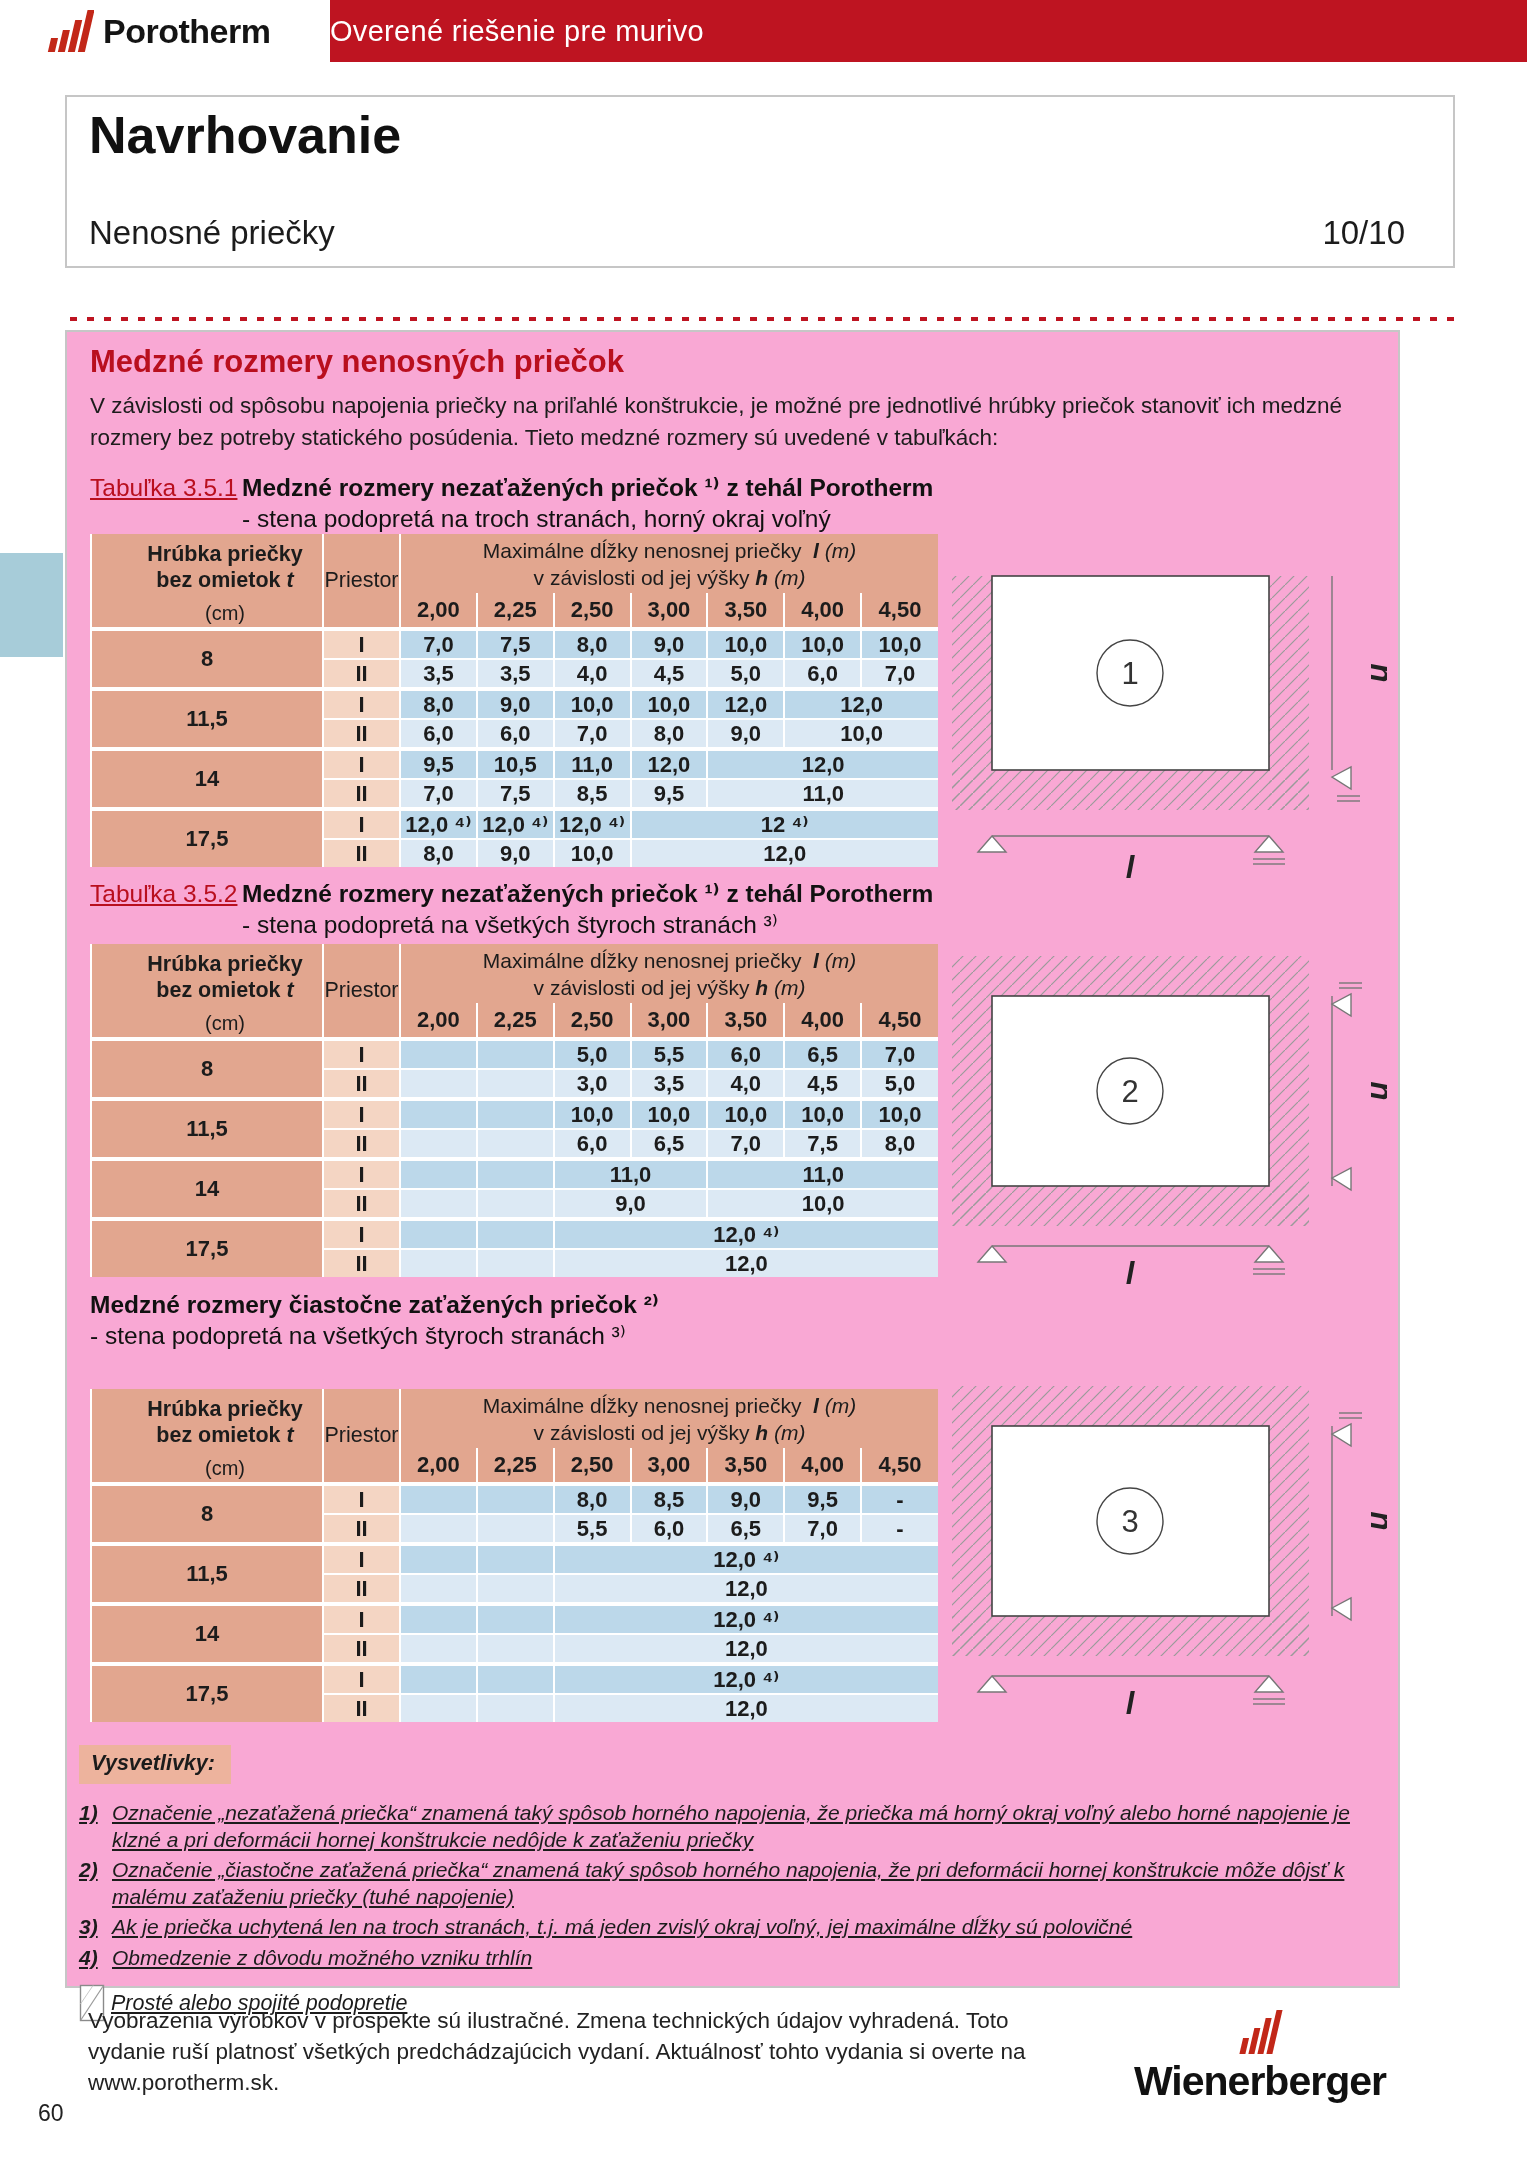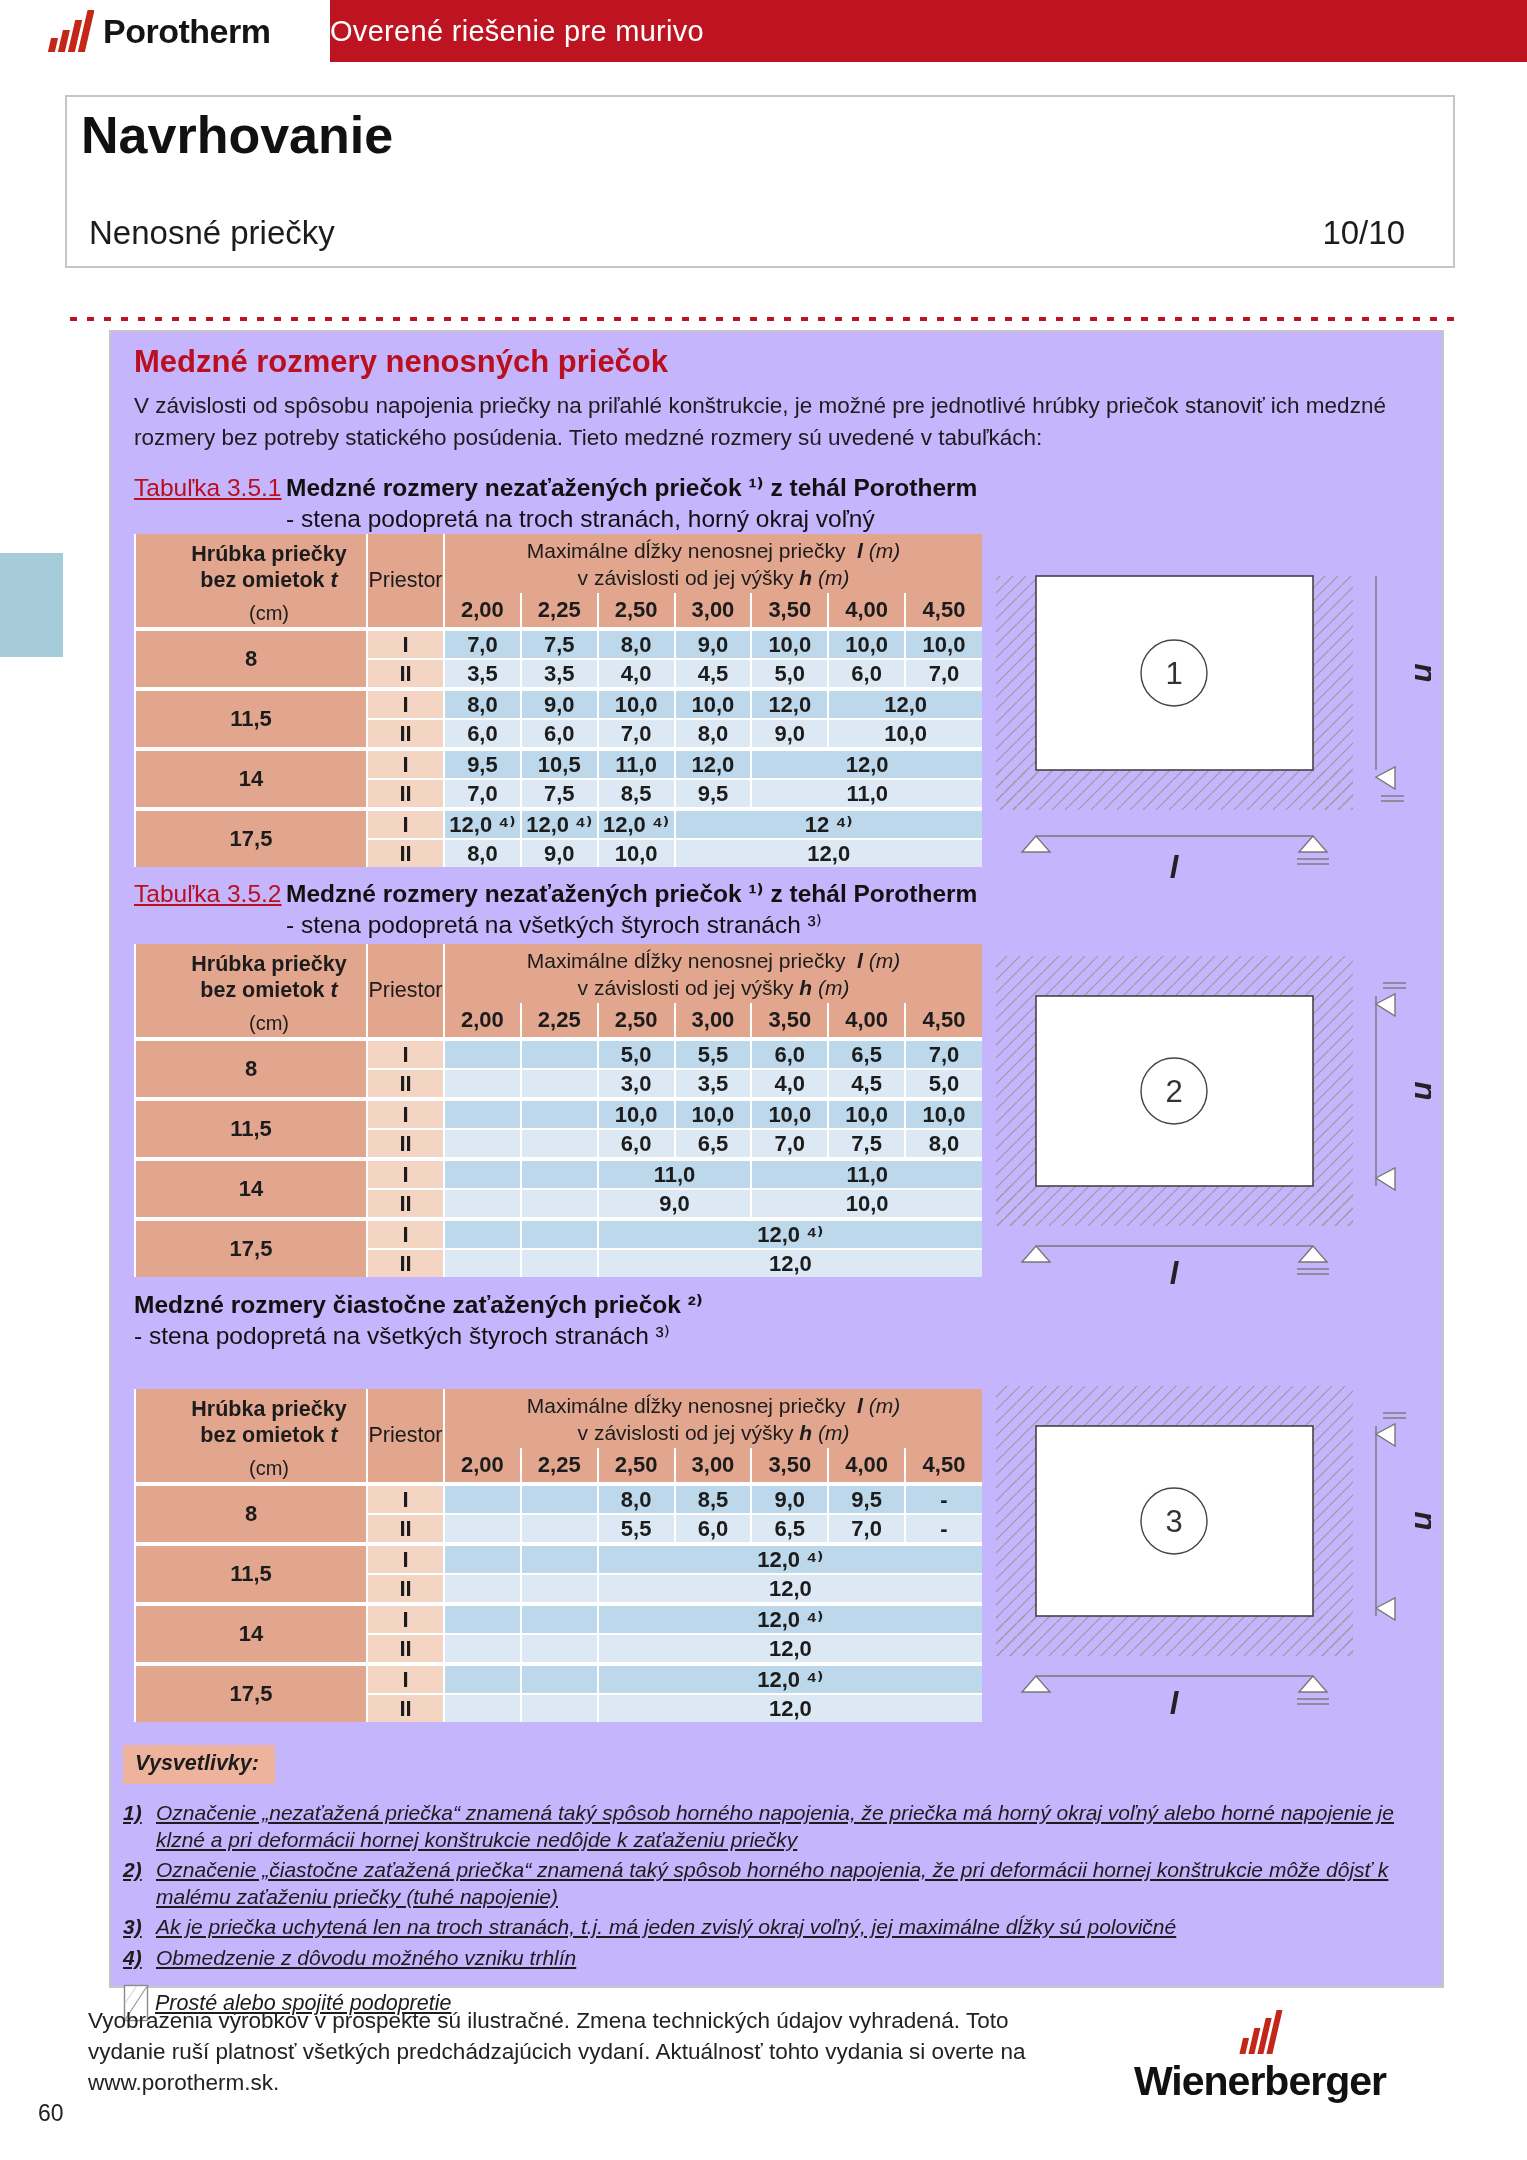--- a/index.html
+++ b/index.html
@@ -11,29 +11,29 @@
   
   .logo-area{position:absolute;left:0;top:0;width:330px;height:62px;background:#fff;
     display:flex;align-items:center;padding-left:44px;box-sizing:border-box;gap:9px;}
   .brand-text{font-size:34px;font-weight:bold;color:#141414;letter-spacing:-0.5px;}
   .red-bar{position:absolute;left:330px;top:0;width:1197px;height:62px;background:#BE1421;
     display:flex;align-items:center;box-sizing:border-box;}
   .red-bar span{color:#fff;font-size:29px;font-weight:300;letter-spacing:0.3px;}
   
   .title-box{position:absolute;left:65px;top:95px;width:1390px;height:173px;
     border:2px solid #c6c6c6;box-sizing:border-box;background:#fff;}
-  .page-title{position:absolute;left:14px;top:8px;font-size:52px;font-weight:bold;color:#111;}
+  .page-title{position:absolute;left:22px;top:8px;font-size:52px;font-weight:bold;color:#111;}
   .subtitle-row{position:absolute;left:22px;right:48px;bottom:14px;display:flex;
     justify-content:space-between;font-size:33px;color:#1c1c1c;}
   
   .dashed-line{position:absolute;left:70px;top:317px;width:1385px;height:4px;
     background:repeating-linear-gradient(90deg,#BE1421 0 7px,transparent 7px 17px);}
   
   .content-box{position:absolute;left:65px;top:330px;width:1335px;height:1658px;
-    border:2px solid #c6c6c6;box-sizing:border-box;background:#c4b5fd;margin-left:44px;}
+    border:2px solid #c6c6c6;box-sizing:border-box;background:#f9a8d4;}
   .section-heading{position:absolute;left:23px;top:12px;font-size:31px;font-weight:bold;color:#B90F1E;}
   .intro-text{position:absolute;left:23px;top:58px;width:1300px;font-size:22.5px;line-height:32px;color:#1c1c1c;}
   
   .tbl-caption{position:absolute;left:23px;display:flex;font-size:24.5px;line-height:31px;}
   .tbl-caption .cap-label{width:152px;color:#B90F1E;flex:none;text-decoration:underline;}
   .cap-line-b{font-weight:bold;color:#111;}
   .cap-line-n{font-weight:normal;color:#111;}
   
   table.limits{border-collapse:collapse;width:848px;table-layout:fixed;position:absolute;left:23px;}
   table.limits col.c1{width:232px;} table.limits col.c2{width:77px;}

